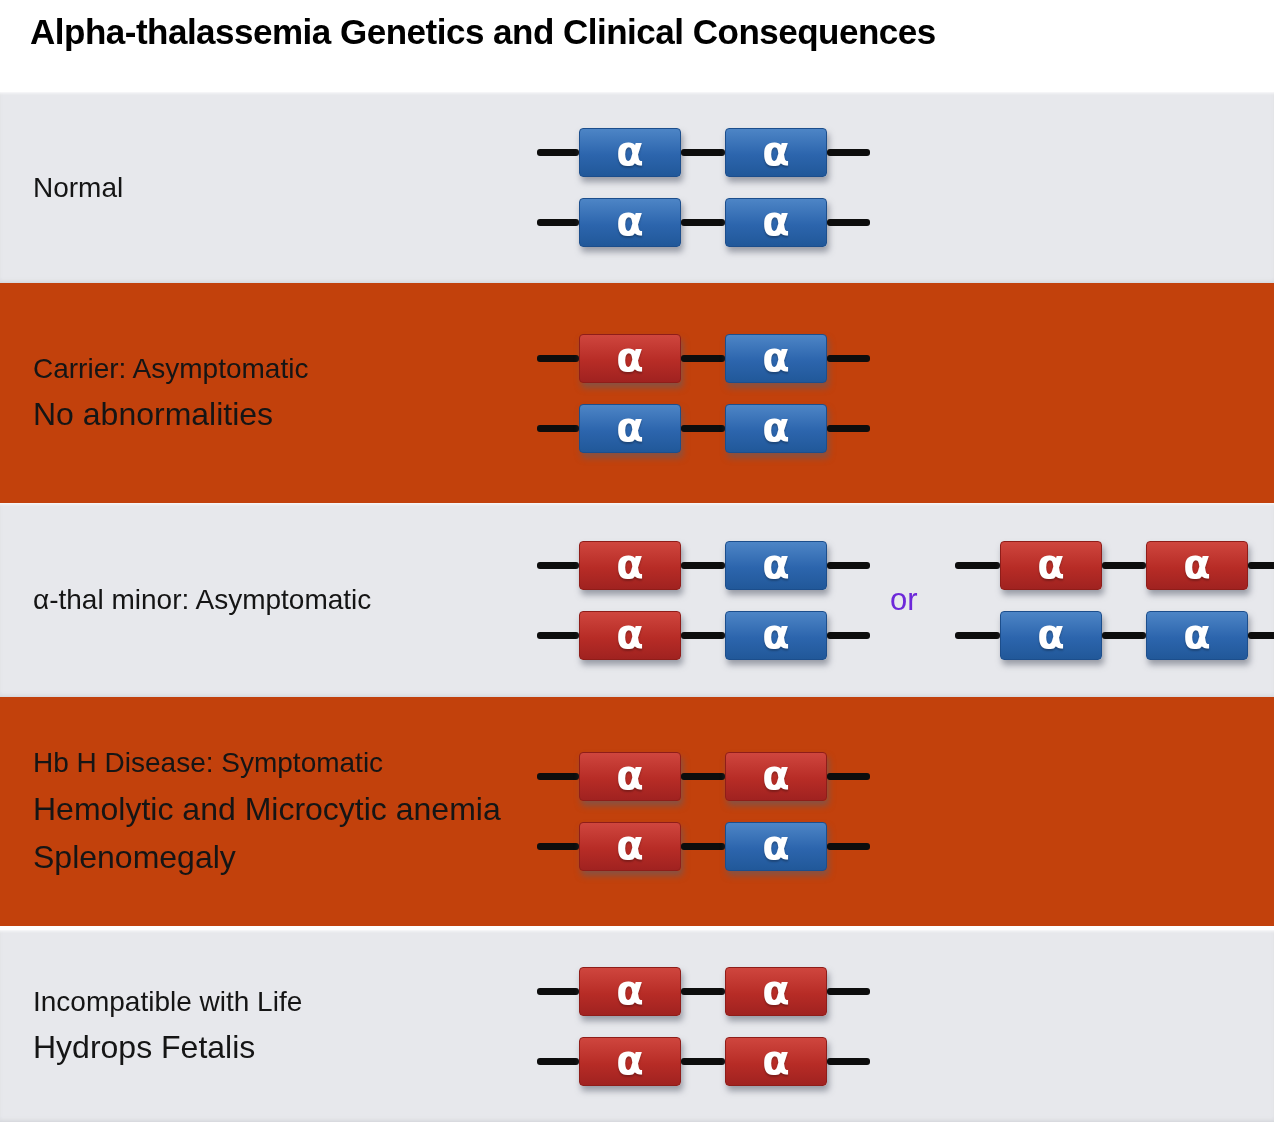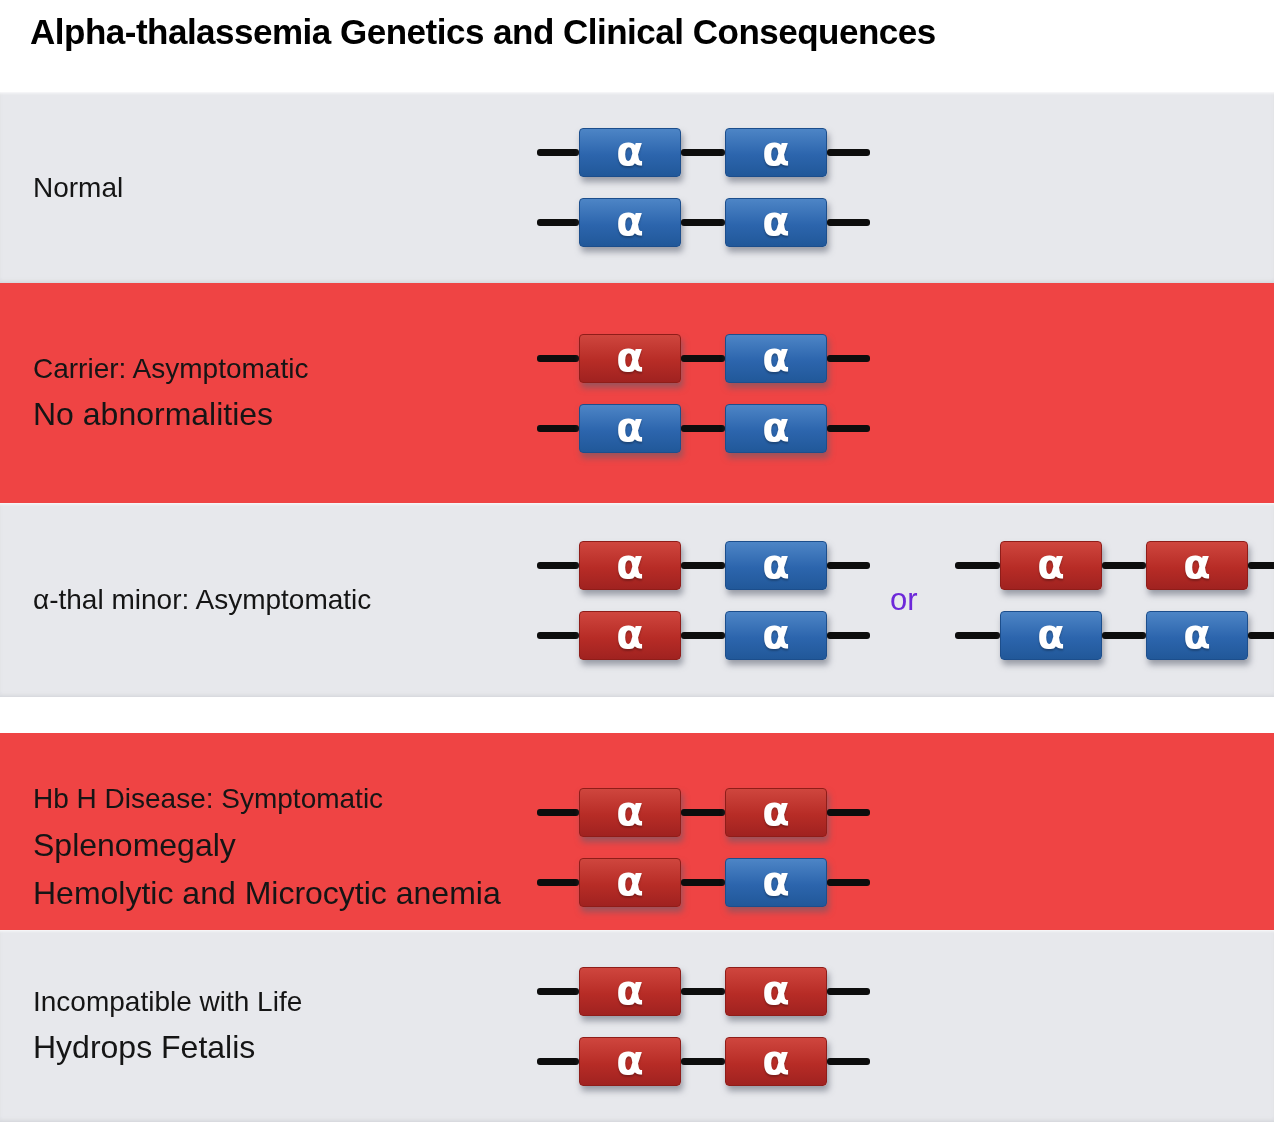--- a/index.html
+++ b/index.html
@@ -5,25 +5,25 @@
   html,body{margin:0;padding:0;}
   body{font-family:"Liberation Sans",sans-serif;background:#ffffff;}
   #figure{position:relative;width:1274px;height:1122px;background:#ffffff;overflow:hidden;}
 
   .title{position:absolute;left:30px;top:12px;font-size:35px;font-weight:700;
          color:#000000;letter-spacing:-0.5px;white-space:nowrap;}
 
   .row{position:absolute;left:0;width:1274px;}
   .band-gray{background:var(--band-gray,#e7e8ec);
              box-shadow:inset 0 3px 3px -2px rgba(255,255,255,.9), inset 0 -3px 4px -2px rgba(160,165,175,.35);}
-  .band-white{background:#ef4444;text-decoration:underline;}
+  .band-white{background:#c2410c;text-decoration:underline;}
   .row1{top:92px;height:191px;}
   .row2{top:283px;height:220px;}
   .row3{top:503px;height:194px;}
-  .row4{top:697px;height:229px;margin-top:36px;}
+  .row4{top:697px;height:229px;}
   .row5{top:930px;height:192px;}
 
   .labels{position:absolute;left:33px;top:0;height:100%;display:flex;
           flex-direction:column;justify-content:center;gap:15px;}
   .lbl{color:#151515;line-height:1.05;white-space:nowrap;}
   .lbl-primary{font-size:28px;}
   .lbl-secondary{font-size:32px;}
 
   .diagram{position:absolute;top:0;height:100%;display:flex;flex-direction:column;
            justify-content:center;gap:23px;}
@@ -172,22 +172,22 @@
             <span class="glyph">α</span>
           </span>
           <span class="seg seg-tail"></span>
         </span>
       </div>
   </section>
 
   <section class="row row4 band-white">
     <div class="labels">
       <div class="lbl lbl-primary">Hb H Disease: Symptomatic</div>
+      <div class="lbl lbl-secondary">Hemolytic and Microcytic anemia</div>
       <div class="lbl lbl-secondary">Splenomegaly</div>
-      <div class="lbl lbl-secondary">Hemolytic and Microcytic anemia</div>
     </div>
     <div class="diagram diagram-left">
         <span class="chromosome">
           <span class="seg seg-lead"></span>
           <span class="gene gene-red">
             <span class="glyph">α</span>
           </span>
           <span class="seg seg-mid"></span>
           <span class="gene gene-red">
             <span class="glyph">α</span>

